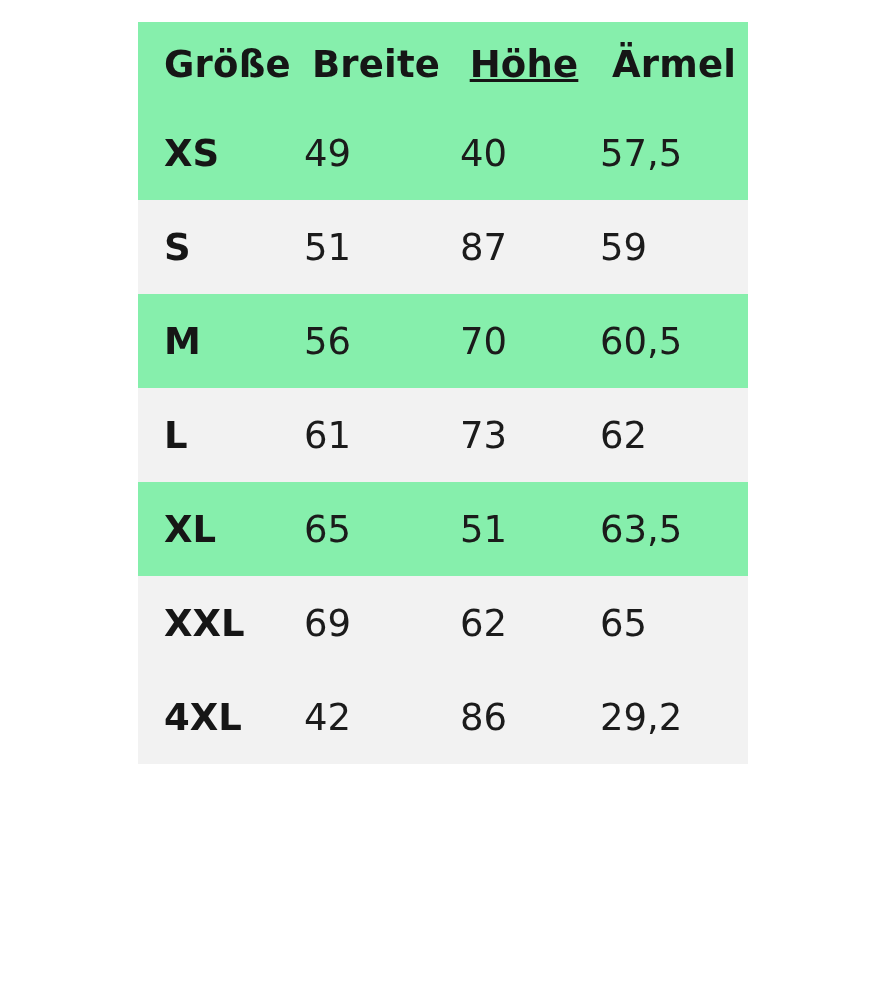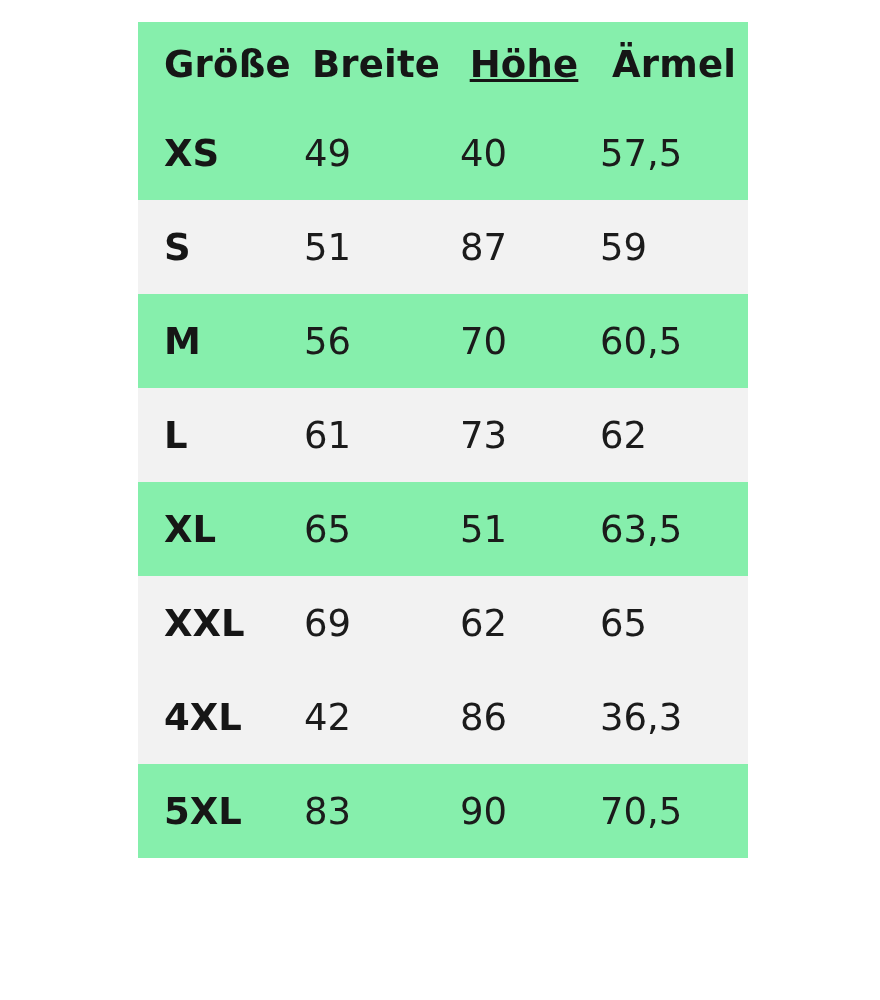--- a/index.html
+++ b/index.html
@@ -139,24 +139,18 @@
       <tr class="shaded">
         <td class="cell-size">XXL</td>
         <td class="cell-val v-width">69</td>
         <td class="cell-val v-height">62</td>
         <td class="cell-val v-sleeve">65</td>
       </tr>
       <tr class="shaded">
         <td class="cell-size">4XL</td>
         <td class="cell-val v-width">42</td>
         <td class="cell-val v-height">86</td>
-        <td class="cell-val v-sleeve">36,3</td>
-      </tr>
-      <tr class="plain">
-        <td class="cell-size">5XL</td>
-        <td class="cell-val v-width">83</td>
-        <td class="cell-val v-height">90</td>
-        <td class="cell-val v-sleeve">70,5</td>
+        <td class="cell-val v-sleeve">29,2</td>
       </tr>
     </tbody>
   </table>
 
 </div>
 
 </body></html>

